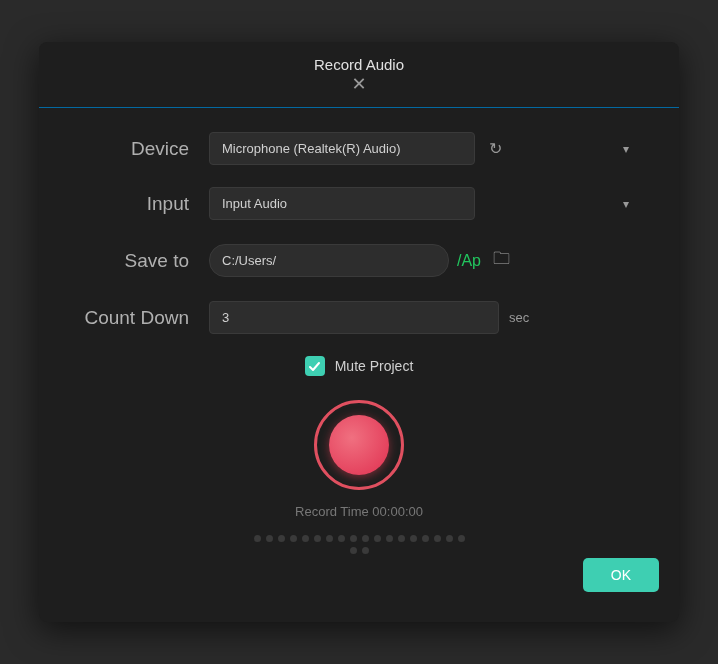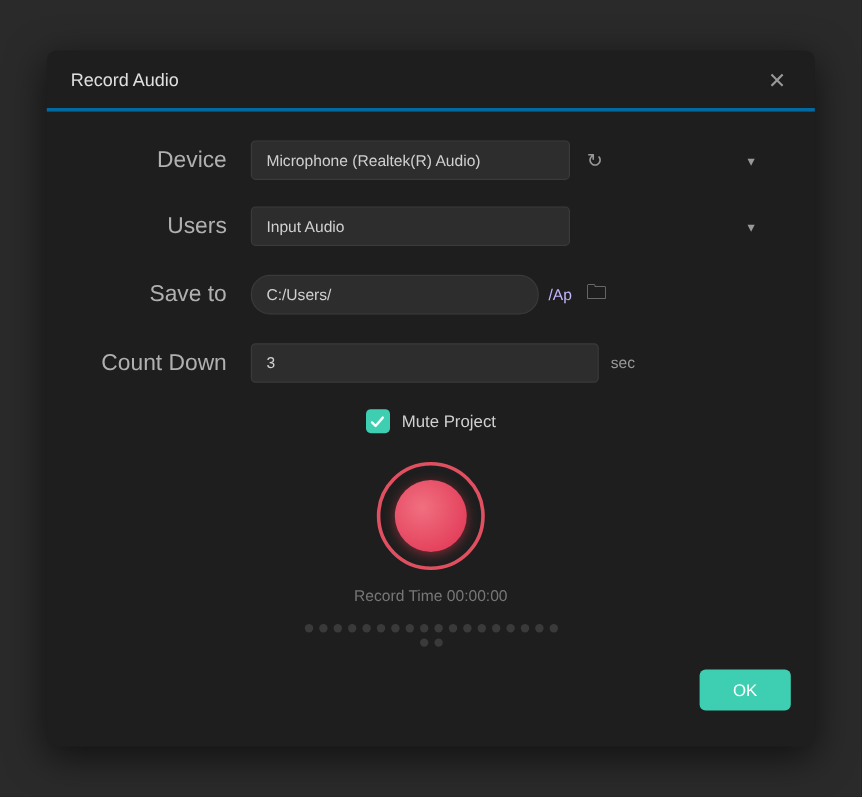--- a/index.html
+++ b/index.html
@@ -22,21 +22,22 @@
       position: relative;
       padding: 0;
       box-shadow: 0 8px 32px rgba(0,0,0,0.6);
     }
 
     .title-bar {
       display: flex;
       align-items: center;
       justify-content: space-between;
       padding: 14px 20px 12px 20px;
-      border-bottom: 3px solid #0369a1;
+      border-bottom: 1px solid #0369a1;
+      flex-direction: column;
     }
 
     .title-bar-title {
       color: #e0e0e0;
       font-size: 15px;
       font-weight: 500;
     }
 
     .close-btn {
       background: none;
@@ -121,22 +122,22 @@
       border: 1px solid #3a3a3a;
       border-radius: 16px;
       color: #d0d0d0;
       font-size: 13px;
       padding: 8px 12px;
       width: 240px;
       outline: none;
     }
 
     .path-suffix {
-      color: #c4b5fd;
-      font-size: 13px;
+      color: #22c55e;
+      font-size: 16px;
     }
 
     .folder-btn {
       background: none;
       border: none;
       color: #aaa;
       font-size: 17px;
       cursor: pointer;
       padding: 4px;
       border-radius: 3px;
@@ -283,21 +284,21 @@
       <div class="form-control">
         <div class="select-wrapper">
           <select class="select-field"><option>Microphone (Realtek(R) Audio)</option></select>
           <span class="select-arrow">▾</span>
           <button class="refresh-btn">↻</button>
         </div>
       </div>
     </div>
 
     <div class="form-row">
-      <span class="form-label">Users</span>
+      <span class="form-label">Input</span>
       <div class="form-control">
         <div class="select-wrapper">
           <select class="select-field"><option>Input Audio</option></select>
           <span class="select-arrow">▾</span>
         </div>
       </div>
     </div>
 
     <div class="form-row">
       <span class="form-label">Save to</span>

